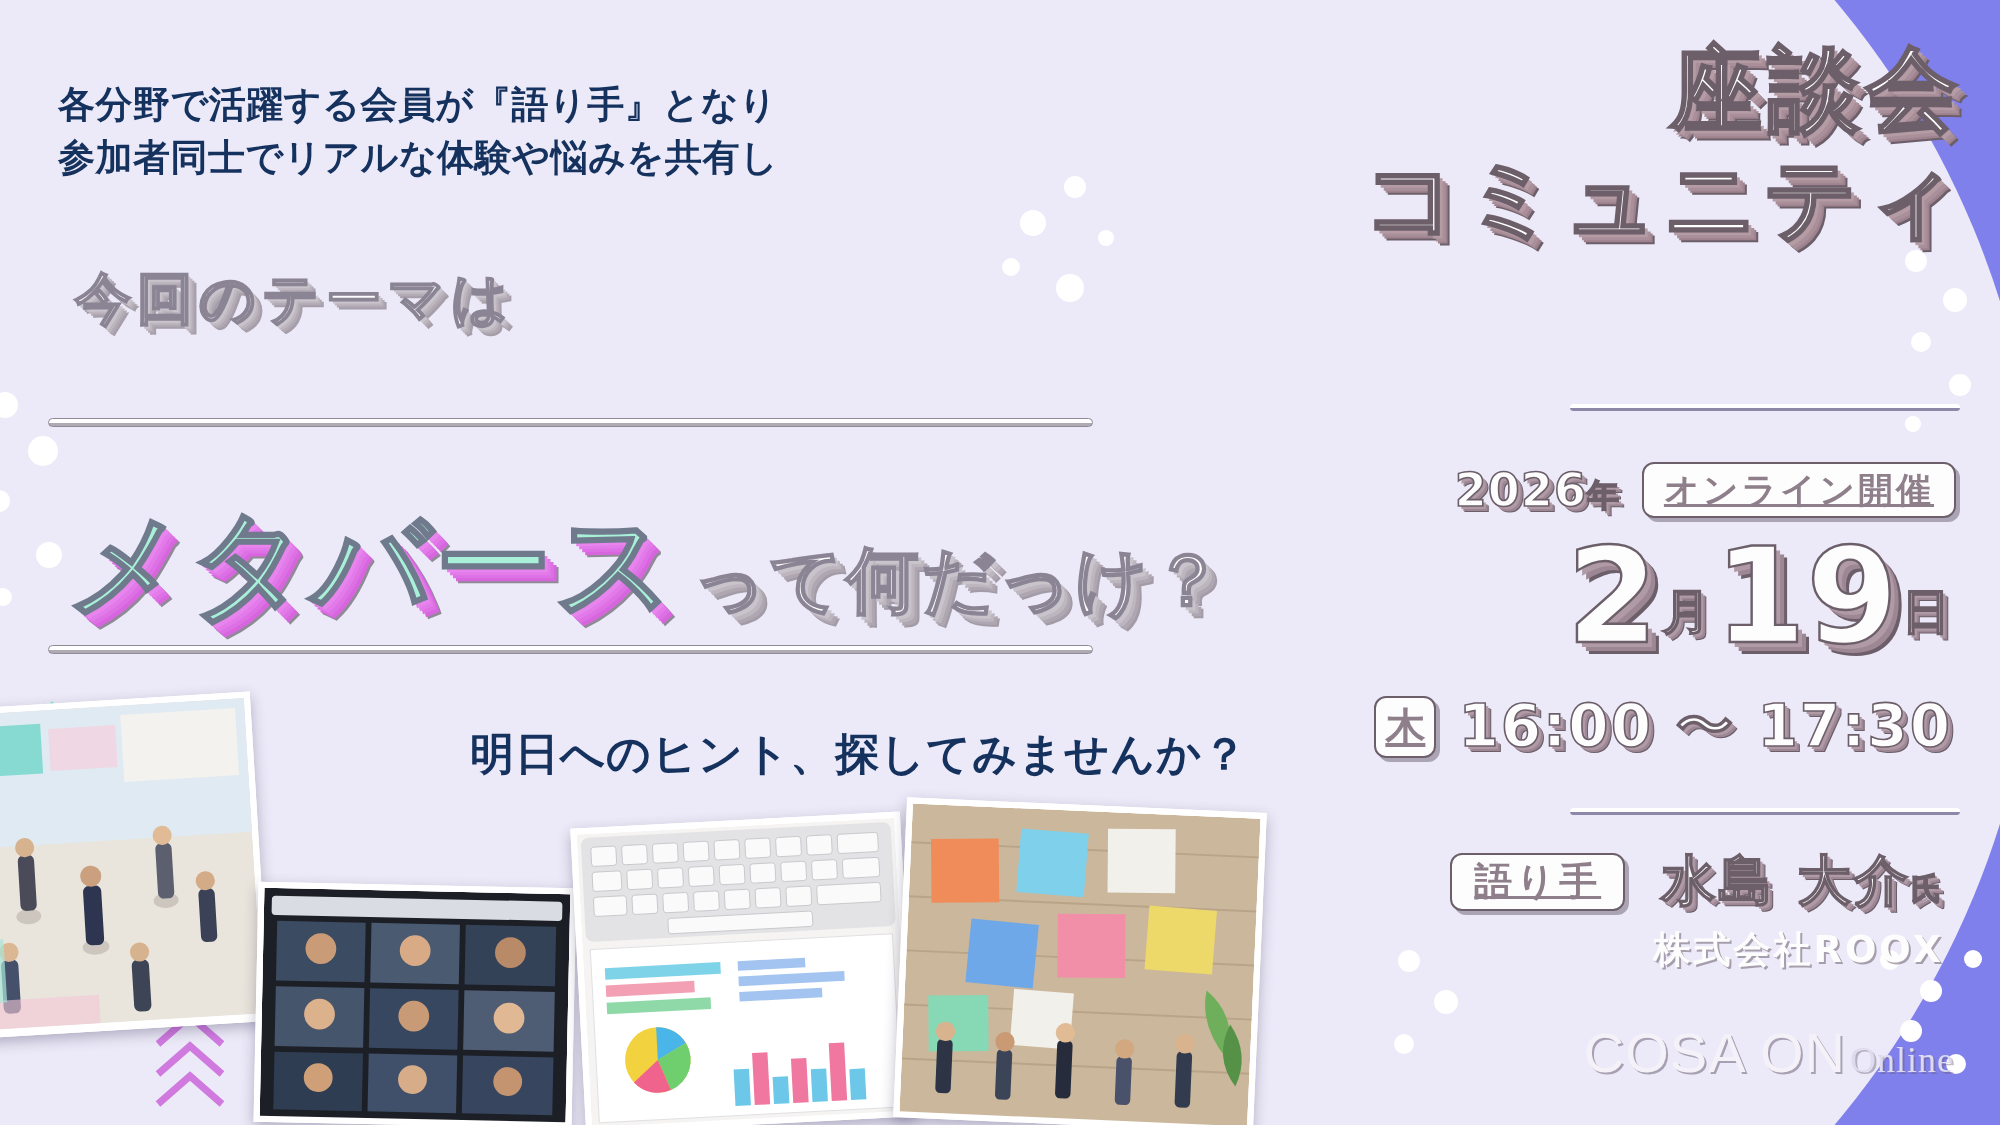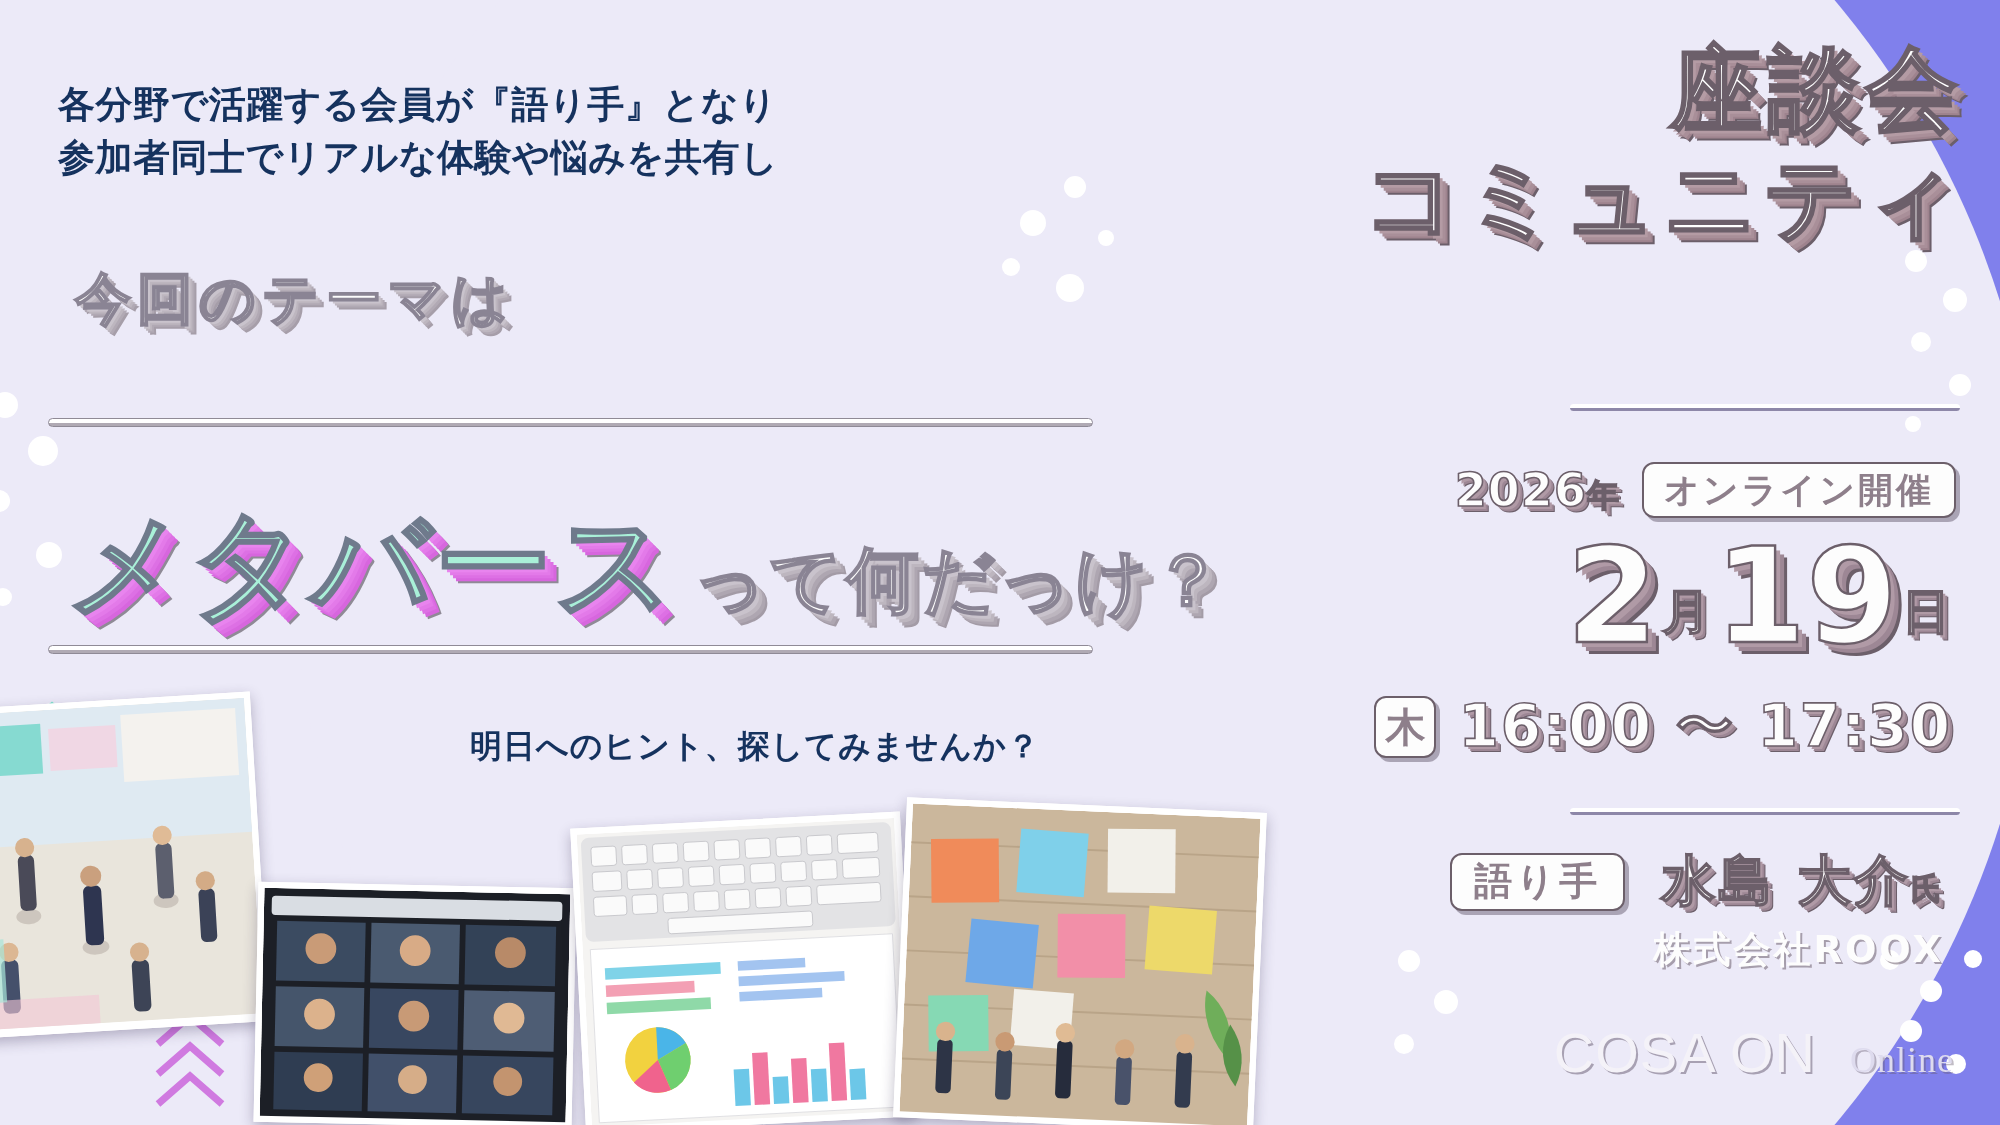--- a/index.html
+++ b/index.html
@@ -76,21 +76,21 @@
     color:#fdfdfd; margin-left:16px;
     font-family:"DejaVu Sans","Liberation Sans",sans-serif;
     -webkit-text-stroke:2px #8a8494;
     text-shadow:
       4px 4px 0 #c9c3cc, 7px 7px 0 #bdb6bf,
       10px 10px 0 #aea6b1, 12px 12px 0 #a39ba6;
   }
 
   .tagline {
     position:absolute; left:470px; top:725px; z-index:6;
-    color:#15325e; font-size:32px; font-weight:700; letter-spacing:1px;
+    color:#15325e; font-size:44px; font-weight:700; letter-spacing:1px;
     font-family:"DejaVu Sans","Liberation Sans",sans-serif;
   }
 
   
   .photo {
     position:absolute; overflow:hidden; background:#fff;
     border:6px solid #fff; z-index:8;
     box-shadow:0 5px 14px rgba(40,30,70,.30);
   }
   .pimg { position:absolute; inset:0; }
@@ -131,41 +131,42 @@
     -webkit-text-stroke:2.4px #6c5f6a;
     text-shadow:5px 5px 0 #b09aa6, 9px 9px 0 #9d8795, 12px 12px 0 #6c5f6a;
   }
 
   .badge {
     background:#fdfdfd; border:2.5px solid #6c5f6a; border-radius:12px;
     color:#8e7f8b; font-weight:700;
     font-family:"DejaVu Sans","Liberation Sans",sans-serif;
     display:flex; align-items:center; justify-content:center;
     box-shadow:4px 4px 0 rgba(90,80,100,.45);
+    text-decoration:underline;
   }
 
   .year { font-size:46px; font-weight:700; letter-spacing:1px; }
   .year .u { font-size:32px; }
 
   .bigdate { font-size:132px; font-weight:700; line-height:1; }
 
   .time { font-size:58px; font-weight:700; letter-spacing:2px; }
 
   .speaker-name { font-size:54px; font-weight:700; letter-spacing:3px; }
   .speaker-name .hon { font-size:30px; }
   .speaker-org {
     font-size:37px; font-weight:700; letter-spacing:3px;
     color:#fdfdfd;
     font-family:"DejaVu Sans","Liberation Sans",sans-serif;
     text-shadow:2px 2px 0 rgba(110,95,110,.55);
   }
 
   .logo {
     position:absolute; z-index:10; right:46px; top:1020px;
-    display:flex; align-items:baseline; gap:34px;
+    display:flex; align-items:baseline; gap:4px;
   }
   .logo-main {
     font-size:56px; font-weight:400; letter-spacing:1px; color:#f4f2f8;
     font-family:"Liberation Sans","DejaVu Sans",sans-serif;
     text-shadow:2px 2px 0 rgba(100,88,110,.5);
   }
   .logo-sub {
     font-size:36px; color:#dedbee; letter-spacing:1px;
     font-family:"Liberation Serif","DejaVu Serif",serif;
     text-shadow:2px 2px 0 rgba(100,88,110,.4);

